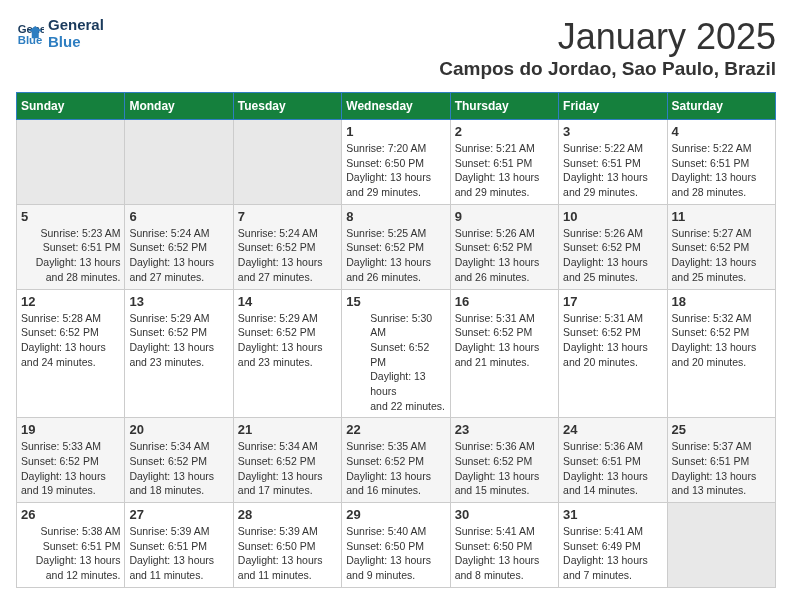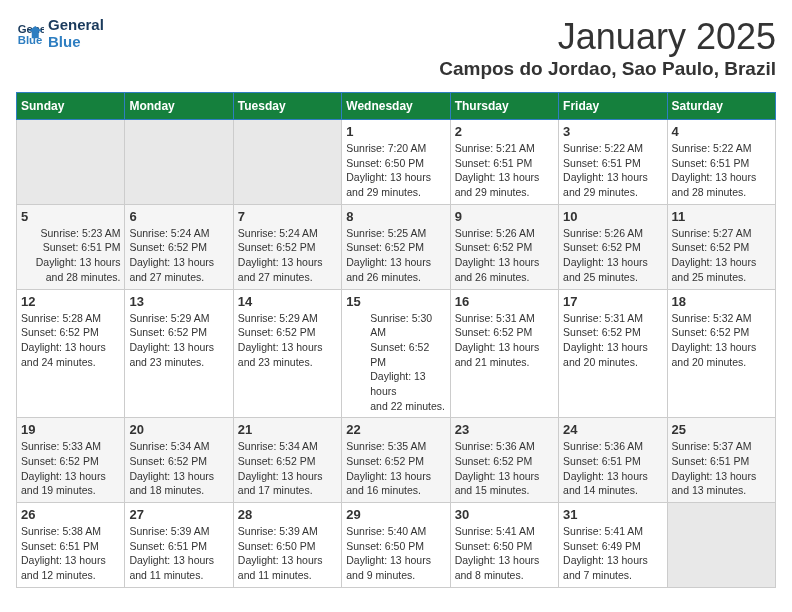--- a/index.html
+++ b/index.html
@@ -293,21 +293,21 @@
           <div class="day-num">25</div>
           <div class="day-info" style="white-space: pre-line;">Sunrise: 5:37 AM
 Sunset: 6:51 PM
 Daylight: 13 hours
 and 13 minutes.</div>
         </td>
       </tr>
       <tr>
         <td>
           <div class="day-num">26</div>
-          <div class="day-info" style="white-space: pre-line;">Sunrise: 5:38 AM
+          <div class="day-info" style="white-space: pre-line; text-align: right;">Sunrise: 5:38 AM
 Sunset: 6:51 PM
 Daylight: 13 hours
 and 12 minutes.</div>
         </td>
         <td>
           <div class="day-num">27</div>
           <div class="day-info" style="white-space: pre-line;">Sunrise: 5:39 AM
 Sunset: 6:51 PM
 Daylight: 13 hours
 and 11 minutes.</div>

